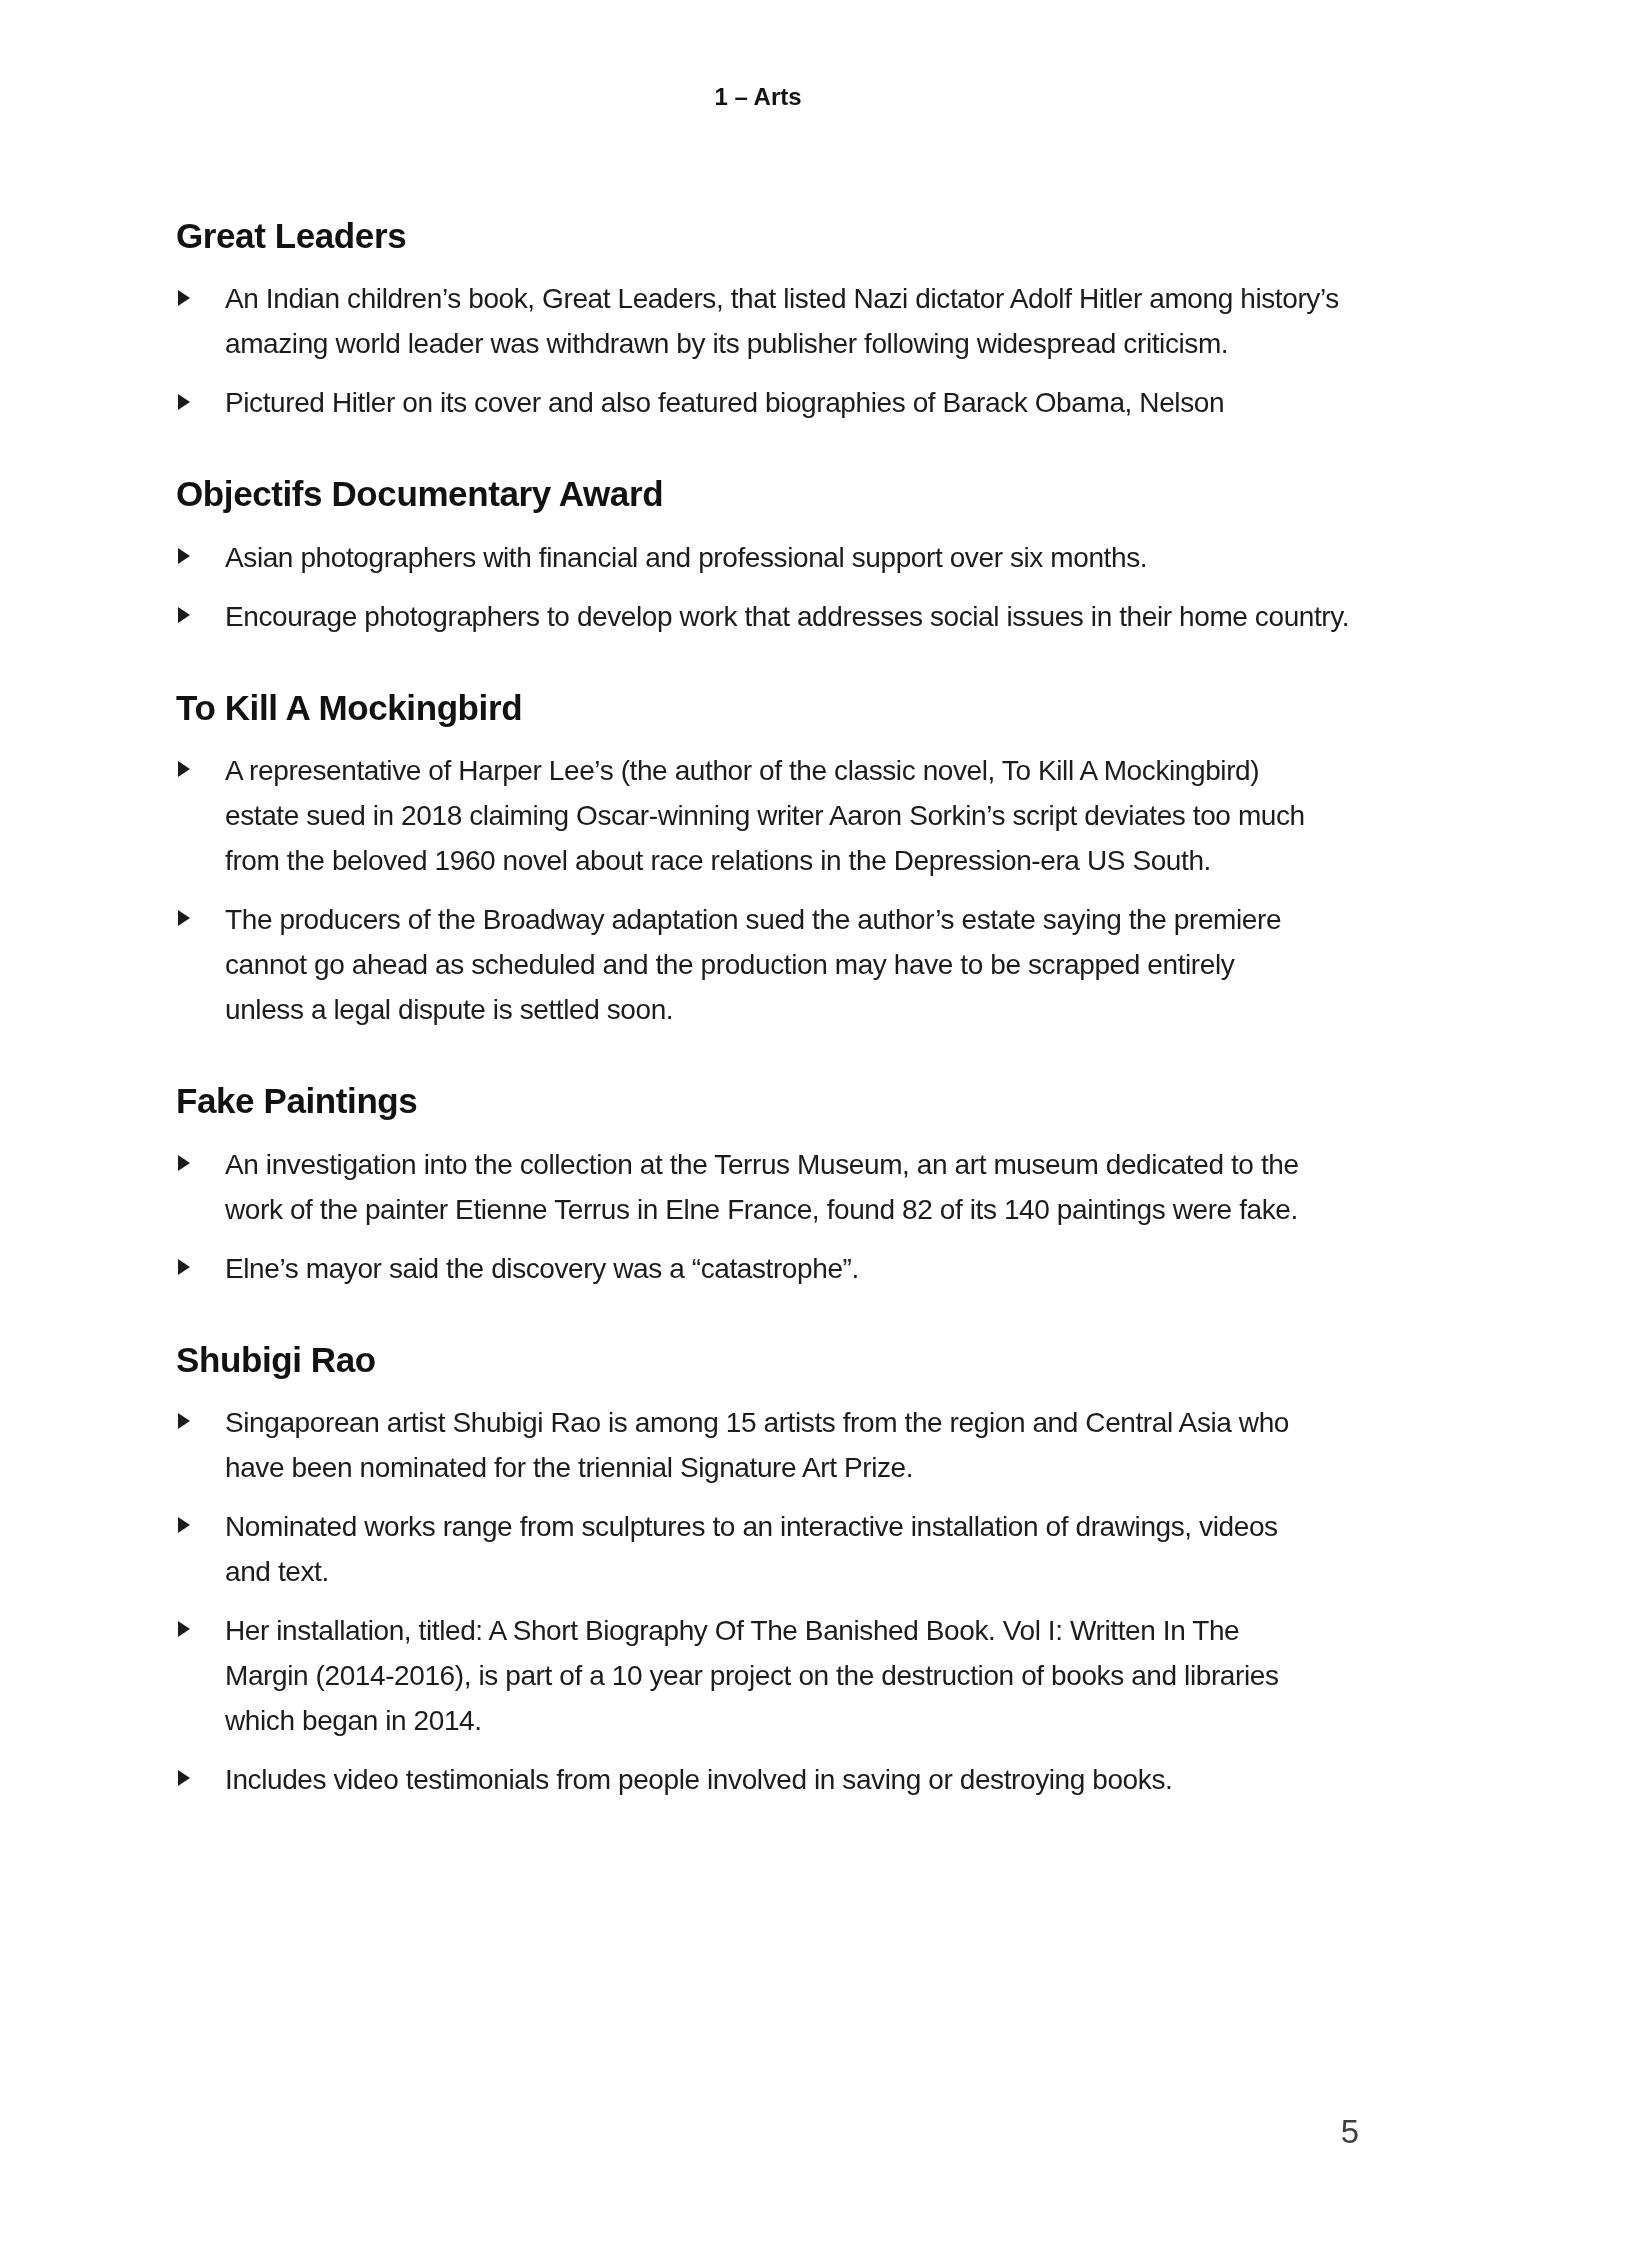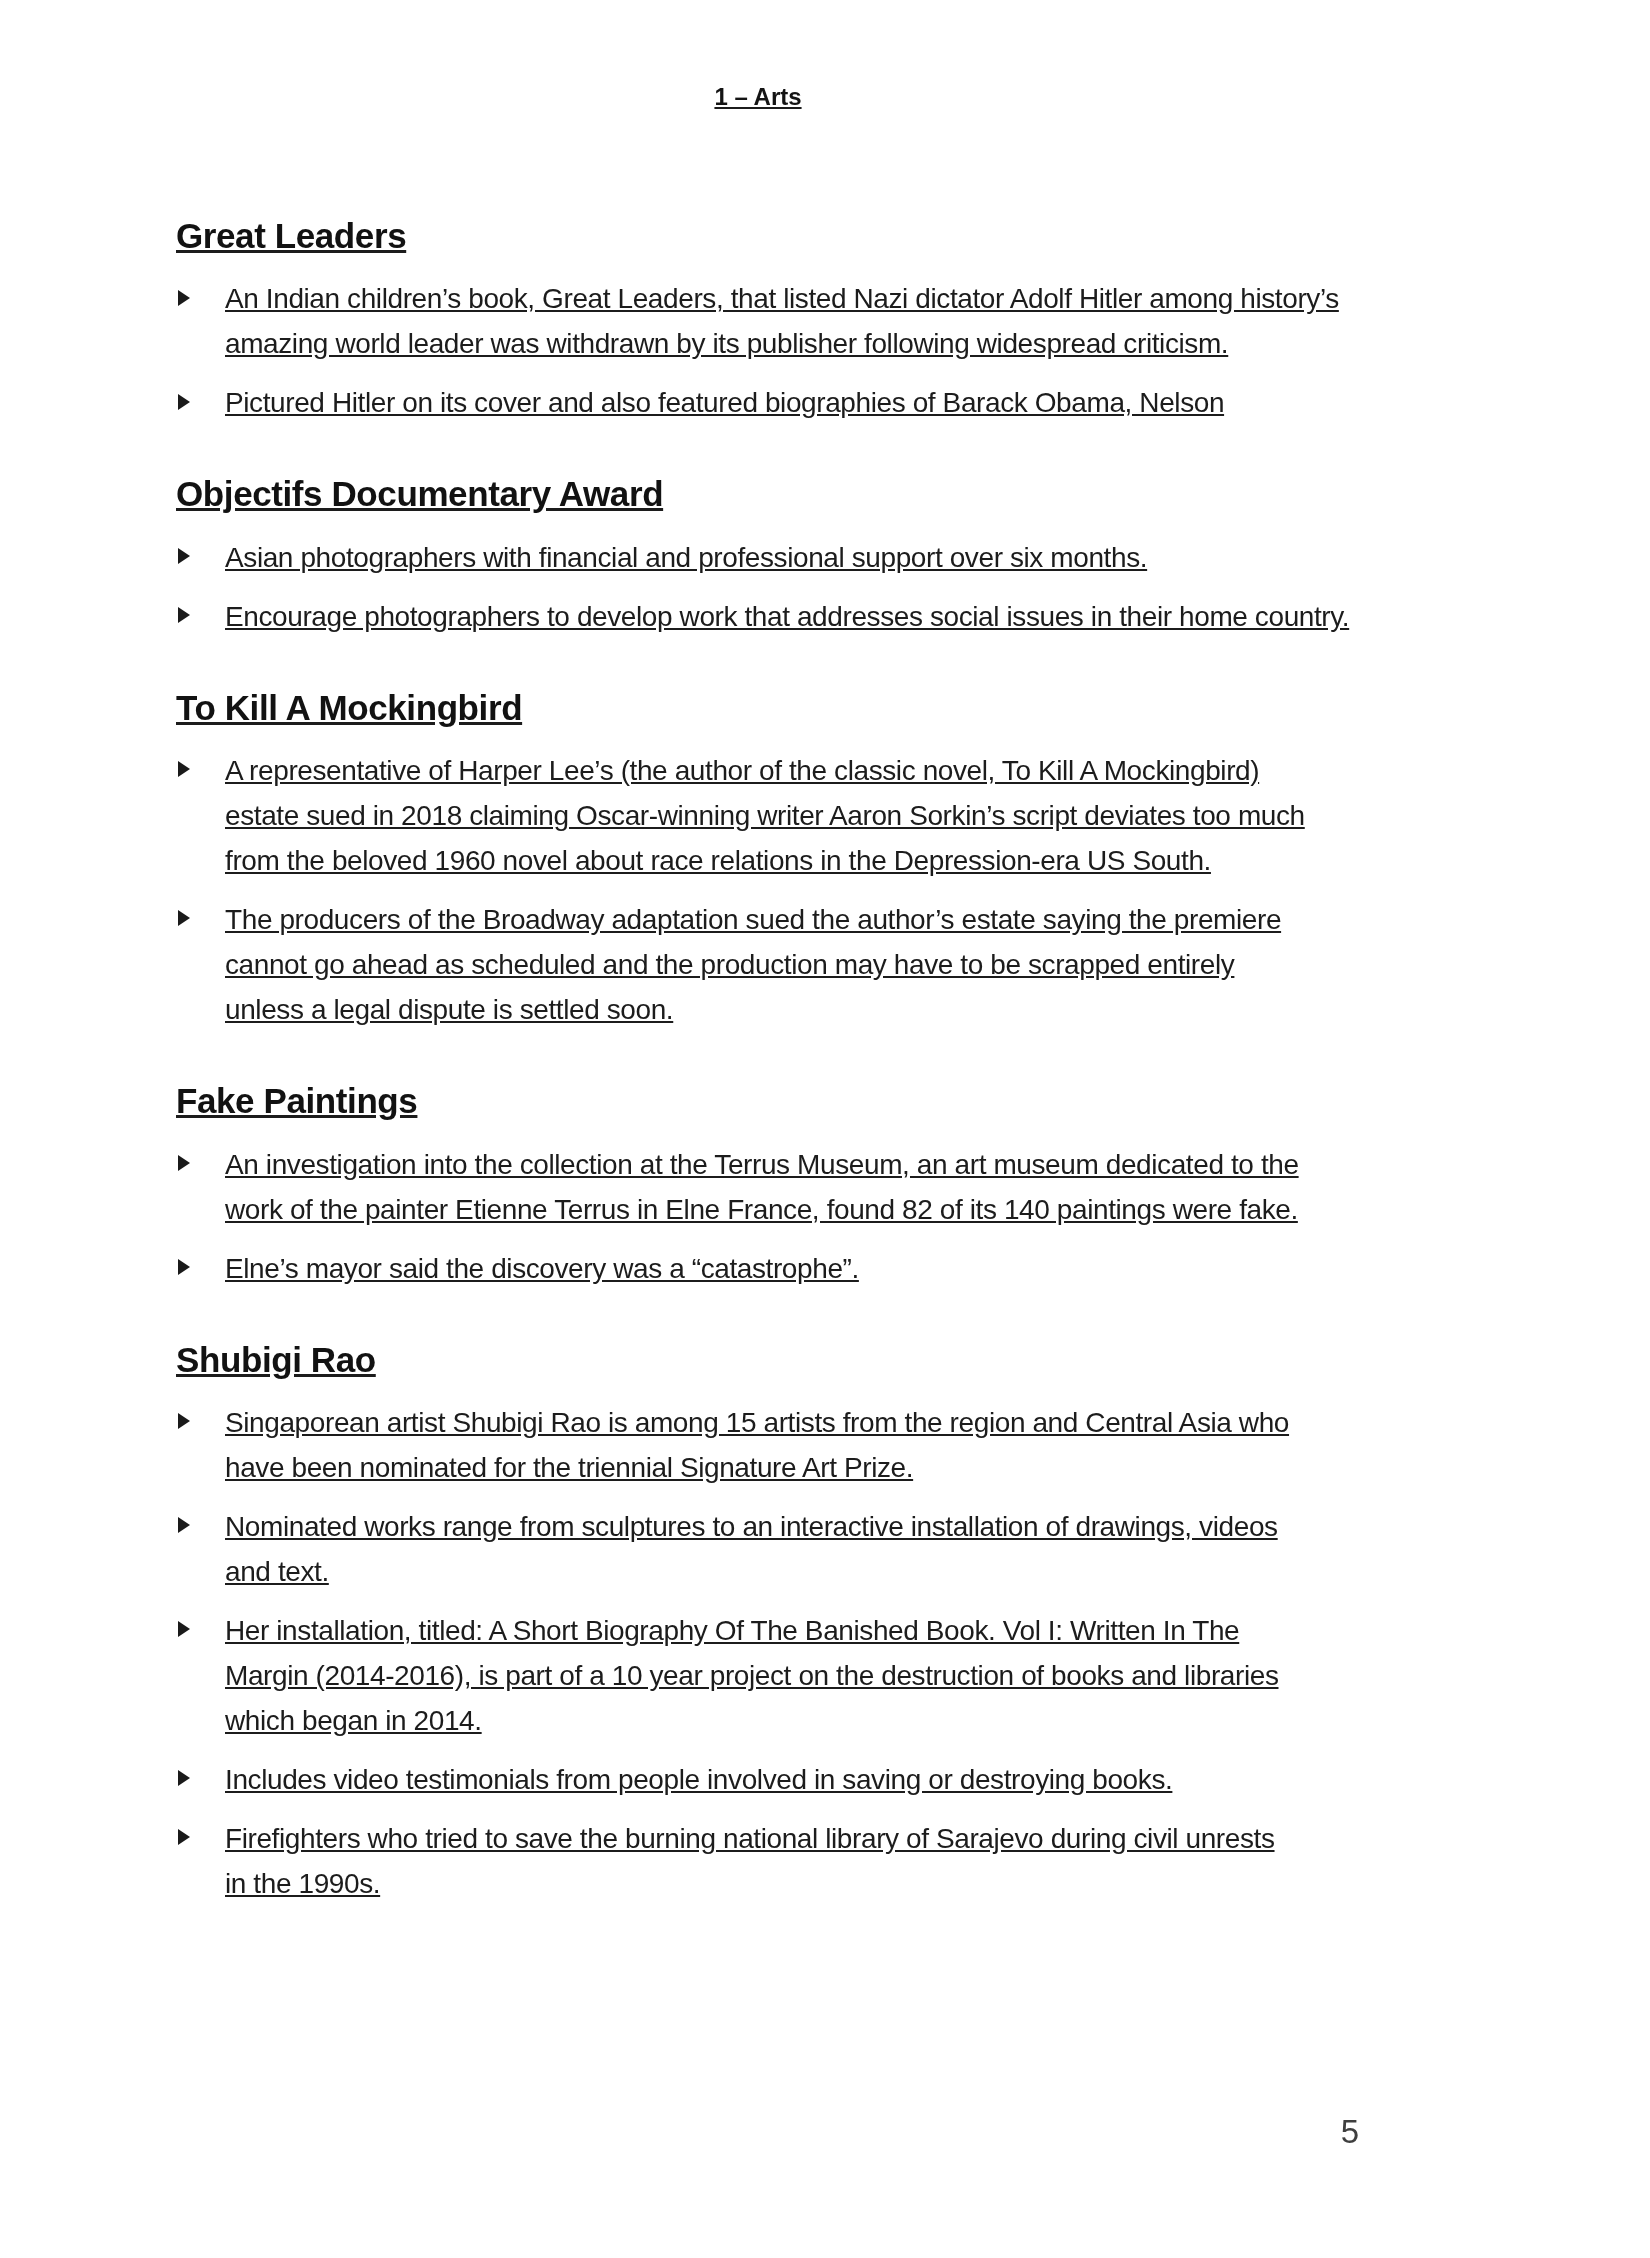--- a/index.html
+++ b/index.html
@@ -8,21 +8,20 @@
     background: #ffffff;
   }
   .page {
     position: relative;
     width: 1516px;
     height: 2258px;
     background: #ffffff;
     font-family: "Liberation Sans", sans-serif;
     color: #1c1c1c;
     overflow: hidden;
-    text-decoration: underline;
   }
   .doc-header {
     padding-top: 83px;
     text-align: center;
     font-size: 24px;
     line-height: 28px;
     font-weight: 700;
     color: #141414;
   }
   .content {
@@ -119,20 +118,19 @@
           <li class="bullet-item"><span class="bullet-marker"></span><span class="bullet-text"><span class="line">Elne’s mayor said the discovery was a “catastrophe”.</span></span></li>
         </ul>
       </section>
       <section>
         <h2 class="section-heading">Shubigi Rao</h2>
         <ul class="bullet-list">
           <li class="bullet-item"><span class="bullet-marker"></span><span class="bullet-text"><span class="line">Singaporean artist Shubigi Rao is among 15 artists from the region and Central Asia who</span><span class="line">have been nominated for the triennial Signature Art Prize.</span></span></li>
           <li class="bullet-item"><span class="bullet-marker"></span><span class="bullet-text"><span class="line">Nominated works range from sculptures to an interactive installation of drawings, videos</span><span class="line">and text.</span></span></li>
           <li class="bullet-item"><span class="bullet-marker"></span><span class="bullet-text"><span class="line">Her installation, titled: A Short Biography Of The Banished Book. Vol I: Written In The</span><span class="line">Margin (2014-2016), is part of a 10 year project on the destruction of books and libraries</span><span class="line">which began in 2014.</span></span></li>
           <li class="bullet-item"><span class="bullet-marker"></span><span class="bullet-text"><span class="line">Includes video testimonials from people involved in saving or destroying books.</span></span></li>
-          <li class="bullet-item"><span class="bullet-marker"></span><span class="bullet-text"><span class="line">Firefighters who tried to save the burning national library of Sarajevo during civil unrests</span><span class="line">in the 1990s.</span></span></li>
         </ul>
       </section>
     </main>
 
   <div class="page-number">5</div>
 </div>
 
 
 </body></html>

